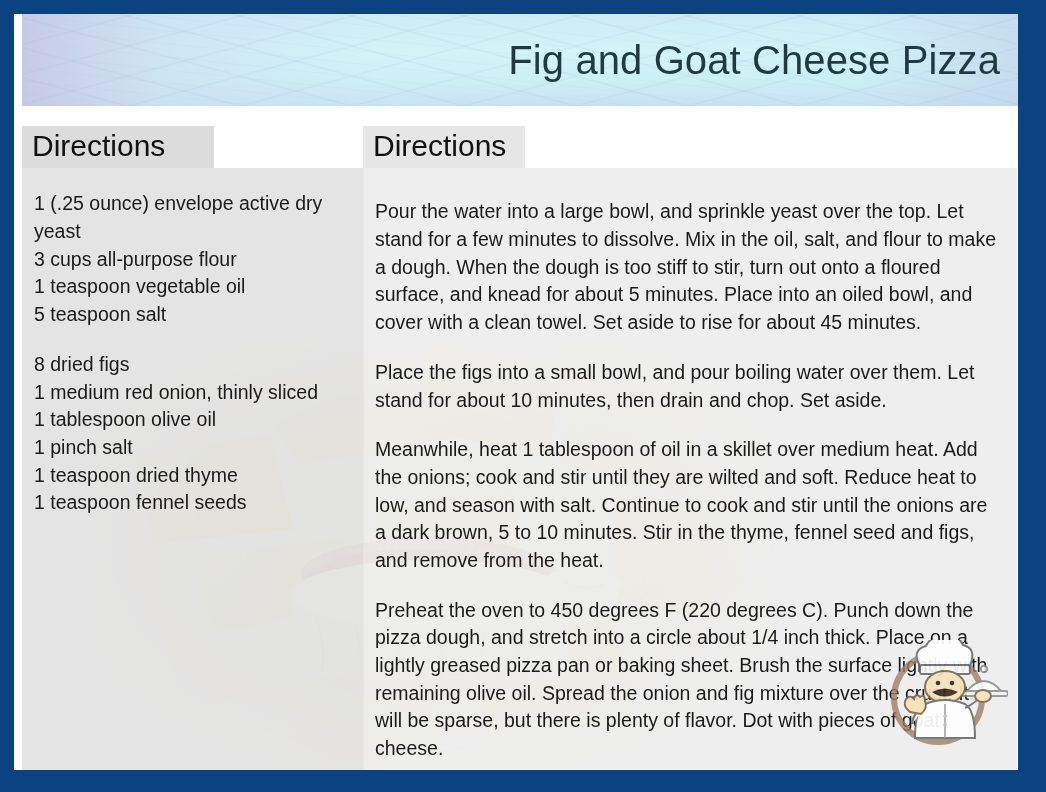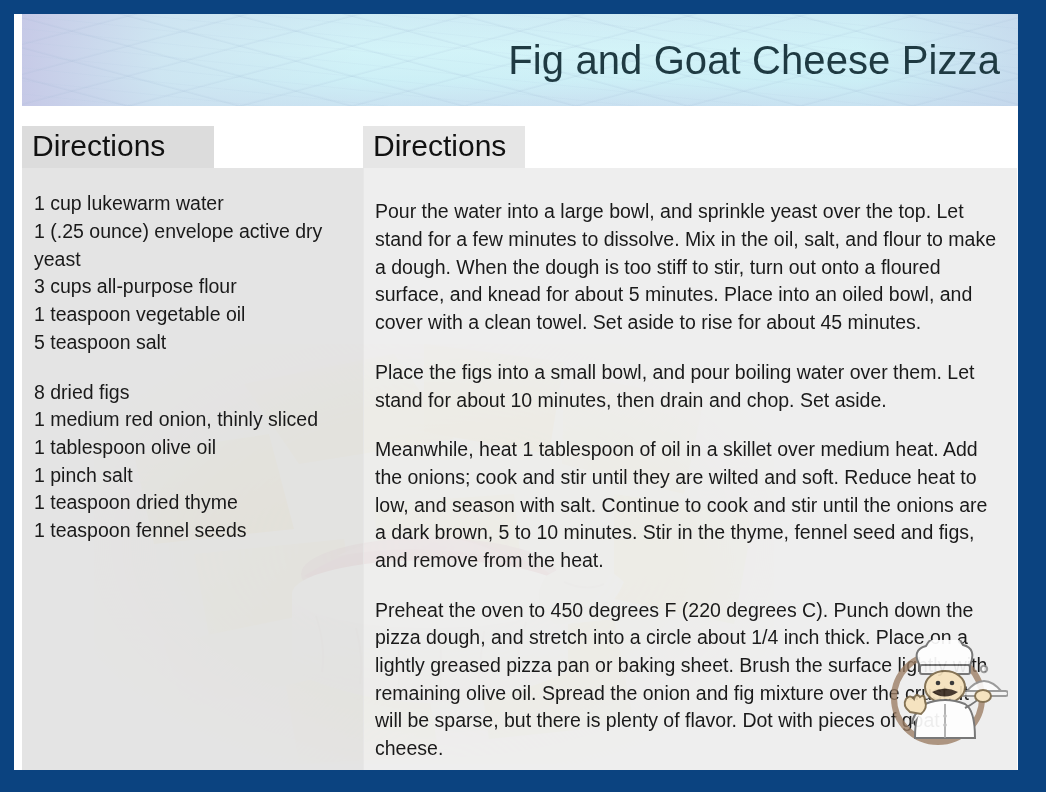--- a/index.html
+++ b/index.html
@@ -244,21 +244,20 @@
         <rect x="0" y="0" width="680" height="420" fill="#ffffff" opacity="0.30"></rect>
       </g>
     </svg>
 
     <div class="col col-ingredients">
       <div class="section-tab">
         <div class="section-title">Directions</div>
       </div>
       <div class="panel panel-ingredients">
         <div>
-          <div class="ing-line">1 cup lukewarm water</div>
           <div class="ing-line">1 (.25 ounce) envelope active dry yeast</div>
           <div class="ing-line">3 cups all-purpose flour</div>
           <div class="ing-line">1 teaspoon vegetable oil</div>
           <div class="ing-line">5 teaspoon salt</div>
         </div>
         <div class="ing-gap"></div>
         <div>
           <div class="ing-line">8 dried figs</div>
           <div class="ing-line">1 medium red onion, thinly sliced</div>
           <div class="ing-line">1 tablespoon olive oil</div>

